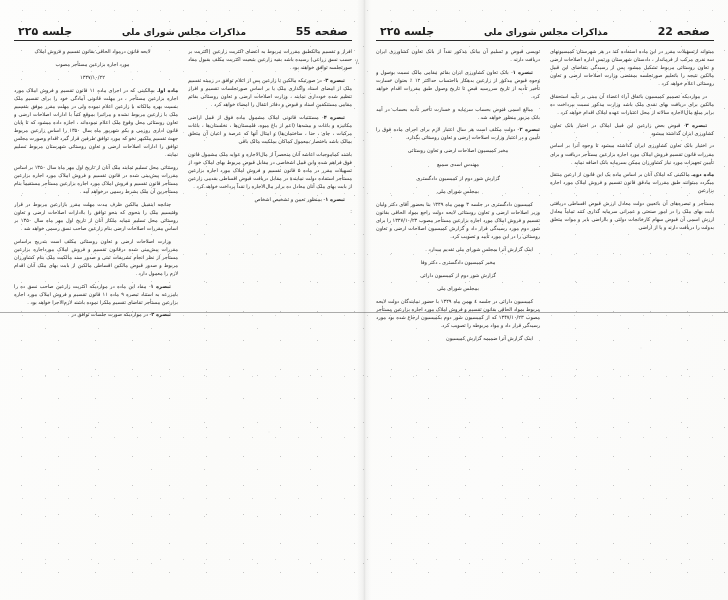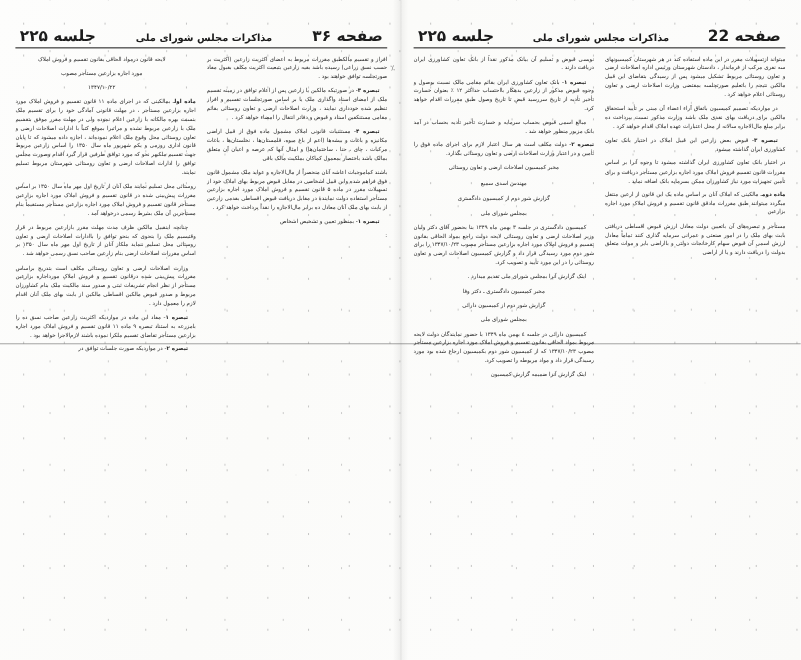--- a/index.html
+++ b/index.html
@@ -40,21 +40,21 @@
   .runhead{
     position:relative;
     display:flex;align-items:flex-end;justify-content:space-between;
     font-size:8.5px;line-height:1;
     color:#1c1c1c;
     padding:0 4px 3px 4px;
     border-bottom:1.6px solid #2a2a2a;
     margin-bottom:6px;
     letter-spacing:.2px;
   }
-  .runhead .rh-side{font-weight:bold;font-size:14px;white-space:nowrap;}
+  .runhead .rh-side{font-weight:bold;font-size:11px;white-space:nowrap;}
   .runhead .rh-title{font-weight:bold;font-size:9px;white-space:nowrap;}
 
   .cols{display:flex;flex-direction:row;gap:10px;height:540px;}
   .col{
     flex:1 1 0;
     font-size:5.0px;
     line-height:1.62;
     text-align:justify;
     color:#242424;
     overflow:hidden;
@@ -137,21 +137,21 @@
         <p>اینک گزارش آنرا ضمیمه گزارش کمیسیون</p>
       </div>
     </div>
   </div>
 
   <div class="page page-right">
     <div class="edge-strip edge-right"></div>
     <div class="margin-mark">٪</div>
 
     <div class="runhead">
-      <span class="rh-side">صفحه ۳۶</span>
+      <span class="rh-side">صفحه 55</span>
       <span class="rh-title">مذاکرات مجلس شورای ملی</span>
       <span class="rh-side">جلسه ۲۲۵</span>
     </div>
 
     <div class="cols">
 
       <div class="col">
         <p class="noind">افراز و تقسیم مالکطبق مقررات مربوط به اعضای اکثریت زارعین (اکثریت بر حسب نسق زراعی) رسیده باشد بقیه زارعین بتبعیت اکثریت مکلف بقبول مفاد صورتجلسه توافق خواهند بود .</p>
         <p><span class="lbl">تبصره ۳</span><span>- در صورتیکه مالکین یا زارعین پس از اعلام توافق در زمینه تقسیم ملک از امضای اسناد واگذاری ملک یا بر اساس صورتجلسات تقسیم و افراز تنظیم شده خودداری نمایند ، وزارت اصلاحات ارضی و تعاون روستائی بقائم مقامی مستنکفین اسناد و قبوض و دفاتر انتقال را امضاء خواهد کرد .</span></p>
         <p><span class="lbl">تبصره ۴</span><span>- مستثنیات قانونی املاک مشمول ماده فوق از قبیل اراضی مکانیزه و باغات و بیشه‌ها (اعم از باغ میوه، قلمستان‌ها ، نخلستان‌ها ، باغات مرکبات ، چای ، حنا ، ساختمان‌ها) و امثال آنها که عرصه و اعیان آن متعلق بمالک باشد باختصار بمعمول کماکان بملکیت مالک باقی</span></p>

